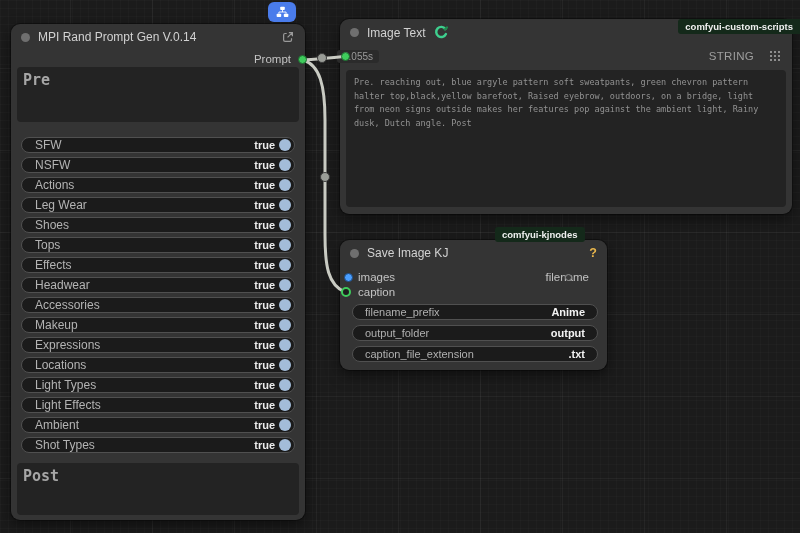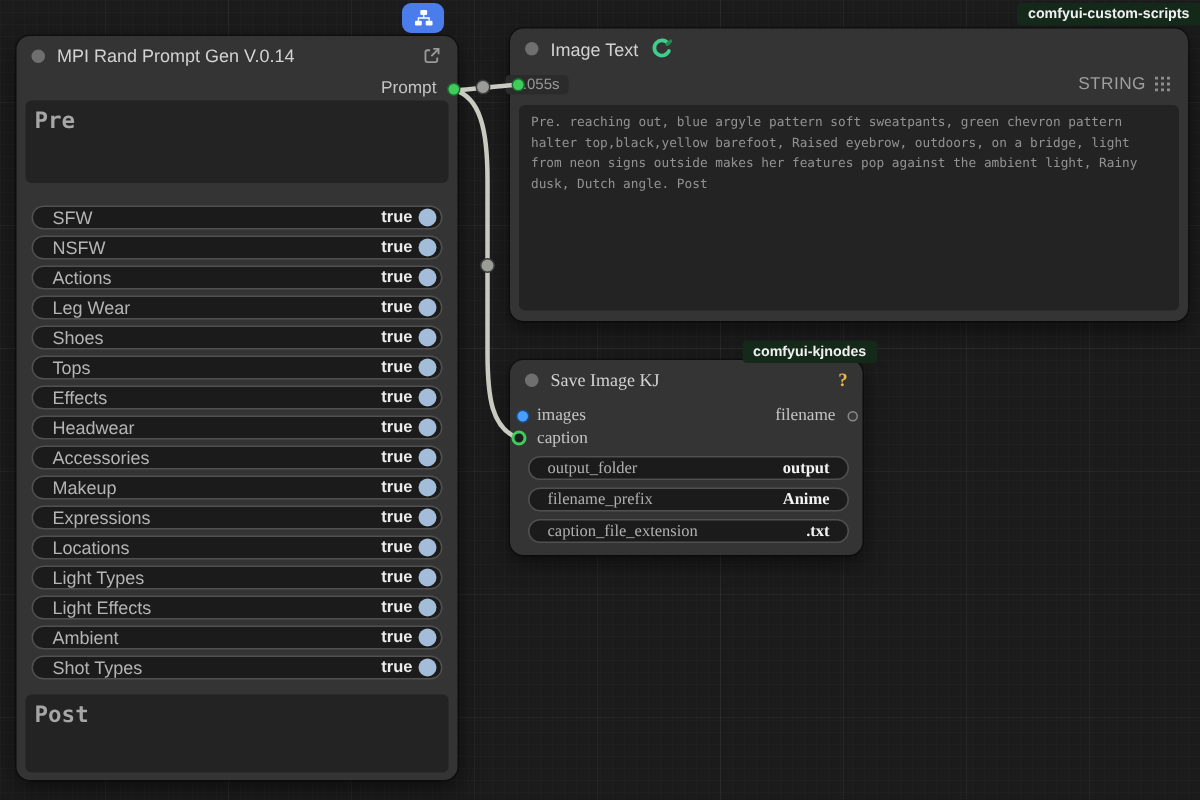--- a/index.html
+++ b/index.html
@@ -167,37 +167,37 @@
       <div class="toggle-row">
         <span class="tlabel">Shot Types</span>
         <span class="tvalue">true</span>
         <span class="tknob"></span>
       </div>
     </div>
   <div class="textbox small-label" style="left:6px;top:439px;width:282px;height:52px;">Post</div>
 </div>
 
 <div class="exec-badge" style="left:337px;top:2px;">0.055s</div>
-<div class="badge" style="right:0;top:2px;border-top-right-radius:0;border-bottom-right-radius:0;">comfyui-custom-scripts</div>
+<div class="badge" style="right:0;top:19px;border-top-right-radius:0;border-bottom-right-radius:0;">comfyui-custom-scripts</div>
 
 <div class="node" style="left:340px;top:19px;width:452px;height:195px;">
   <div class="node-header">
     <span class="title-dot"></span>
     <span class="node-title" style="flex:0 0 auto;">Image Text</span>
     <span style="display:flex;">
       <svg width="15" height="15" viewBox="0 0 16 16" fill="none">
         <path d="M13.2 4.2 A5.4 5.4 0 1 0 13.8 9.6" stroke="#3ecf8e" stroke-width="2.6" stroke-linecap="round"></path>
         <path d="M12.6 4.8 L15 2.6" stroke="#1f8a4c" stroke-width="2.4" stroke-linecap="round"></path>
       </svg>
     </span>
   </div>
   <div class="row-flex" style="position:absolute;left:14px;top:31px;">
     <span class="port-label">text</span>
   </div>
-  <div class="row-flex" style="position:absolute;right:12px;top:31px;gap:6px;">
+  <div class="row-flex" style="position:absolute;right:12px;top:31px;gap:16px;">
     <span class="port-label" style="color:#9e9e9e;letter-spacing:.3px;">STRING</span>
     <span style="display:flex;">
       <svg width="10" height="10" viewBox="0 0 10 10">
         <g fill="#8d8d8d">
           <rect x="0" y="0" width="2" height="2"></rect>
             <rect x="4" y="0" width="2" height="2"></rect>
             <rect x="8" y="0" width="2" height="2"></rect>
           <rect x="0" y="4" width="2" height="2"></rect>
             <rect x="4" y="4" width="2" height="2"></rect>
             <rect x="8" y="4" width="2" height="2"></rect>
@@ -206,43 +206,43 @@
             <rect x="8" y="8" width="2" height="2"></rect>
         </g>
       </svg>
     </span>
   </div>
   <div class="textbox" style="left:6px;top:51px;width:440px;height:137px;font-size:8.5px;line-height:13.5px;color:#929292;padding:6px 8px;">Pre. reaching out, blue argyle pattern soft sweatpants, green chevron pattern halter top,black,yellow barefoot, Raised eyebrow, outdoors, on a bridge, light from neon signs outside makes her features pop against the ambient light, Rainy dusk, Dutch angle. Post</div>
 </div>
 
 <div class="badge" style="left:495px;top:227px;">comfyui-kjnodes</div>
 
-<div class="node" style="left:340px;top:240px;width:235px;height:130px;font-family:Liberation Serif, serif;">
+<div class="node" style="left:340px;top:240px;width:267px;height:130px;">
   <div class="node-header">
     <span class="title-dot"></span>
     <span class="node-title">Save Image KJ</span>
     <span style="color:#e9b64c;font-weight:700;font-size:12.5px;">?</span>
   </div>
   <div class="row-flex" style="position:absolute;left:18px;top:31px;">
     <span class="port-label">images</span>
   </div>
   <div class="row-flex" style="position:absolute;right:18px;top:31px;">
     <span class="port-label">filename</span>
   </div>
   <div class="row-flex" style="position:absolute;left:18px;top:46px;">
     <span class="port-label">caption</span>
   </div>
   <div style="position:absolute;left:12px;right:9px;top:64px;">
       <div class="widget-row">
+        <span class="wlabel">filename_prefix</span>
+        <span class="wvalue">Anime</span>
+      </div>
+      <div class="widget-row">
         <span class="wlabel">output_folder</span>
         <span class="wvalue">output</span>
-      </div>
-      <div class="widget-row">
-        <span class="wlabel">filename_prefix</span>
-        <span class="wvalue">Anime</span>
       </div>
       <div class="widget-row">
         <span class="wlabel">caption_file_extension</span>
         <span class="wvalue">.txt</span>
       </div>
     </div>
 </div>
 
 <div class="port" style="left:298px;top:55px;width:9px;height:9px;background:#3fcc5c;border:1px solid #1d6a30;box-sizing:border-box;"></div>
 <div class="port" style="left:341px;top:52px;width:9px;height:9px;background:#3fcc5c;border:1px solid #1d6a30;box-sizing:border-box;"></div>

